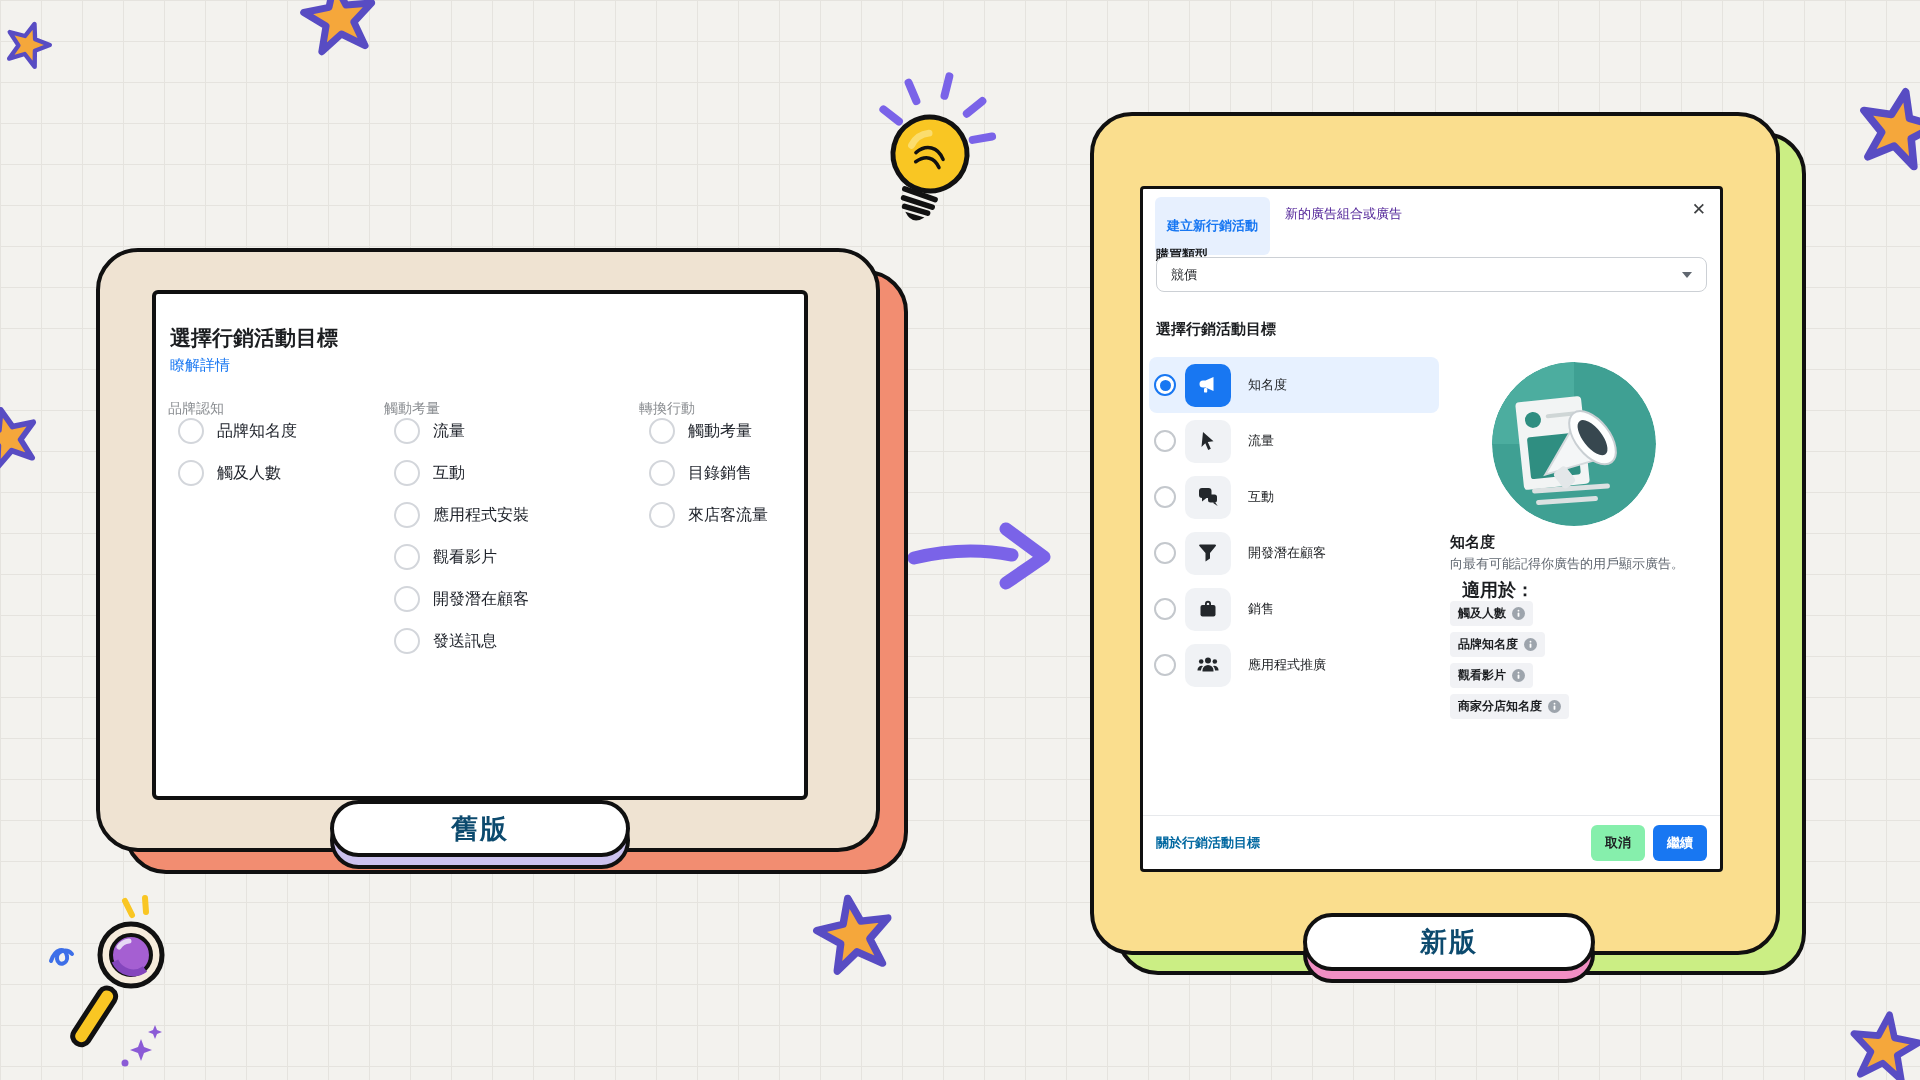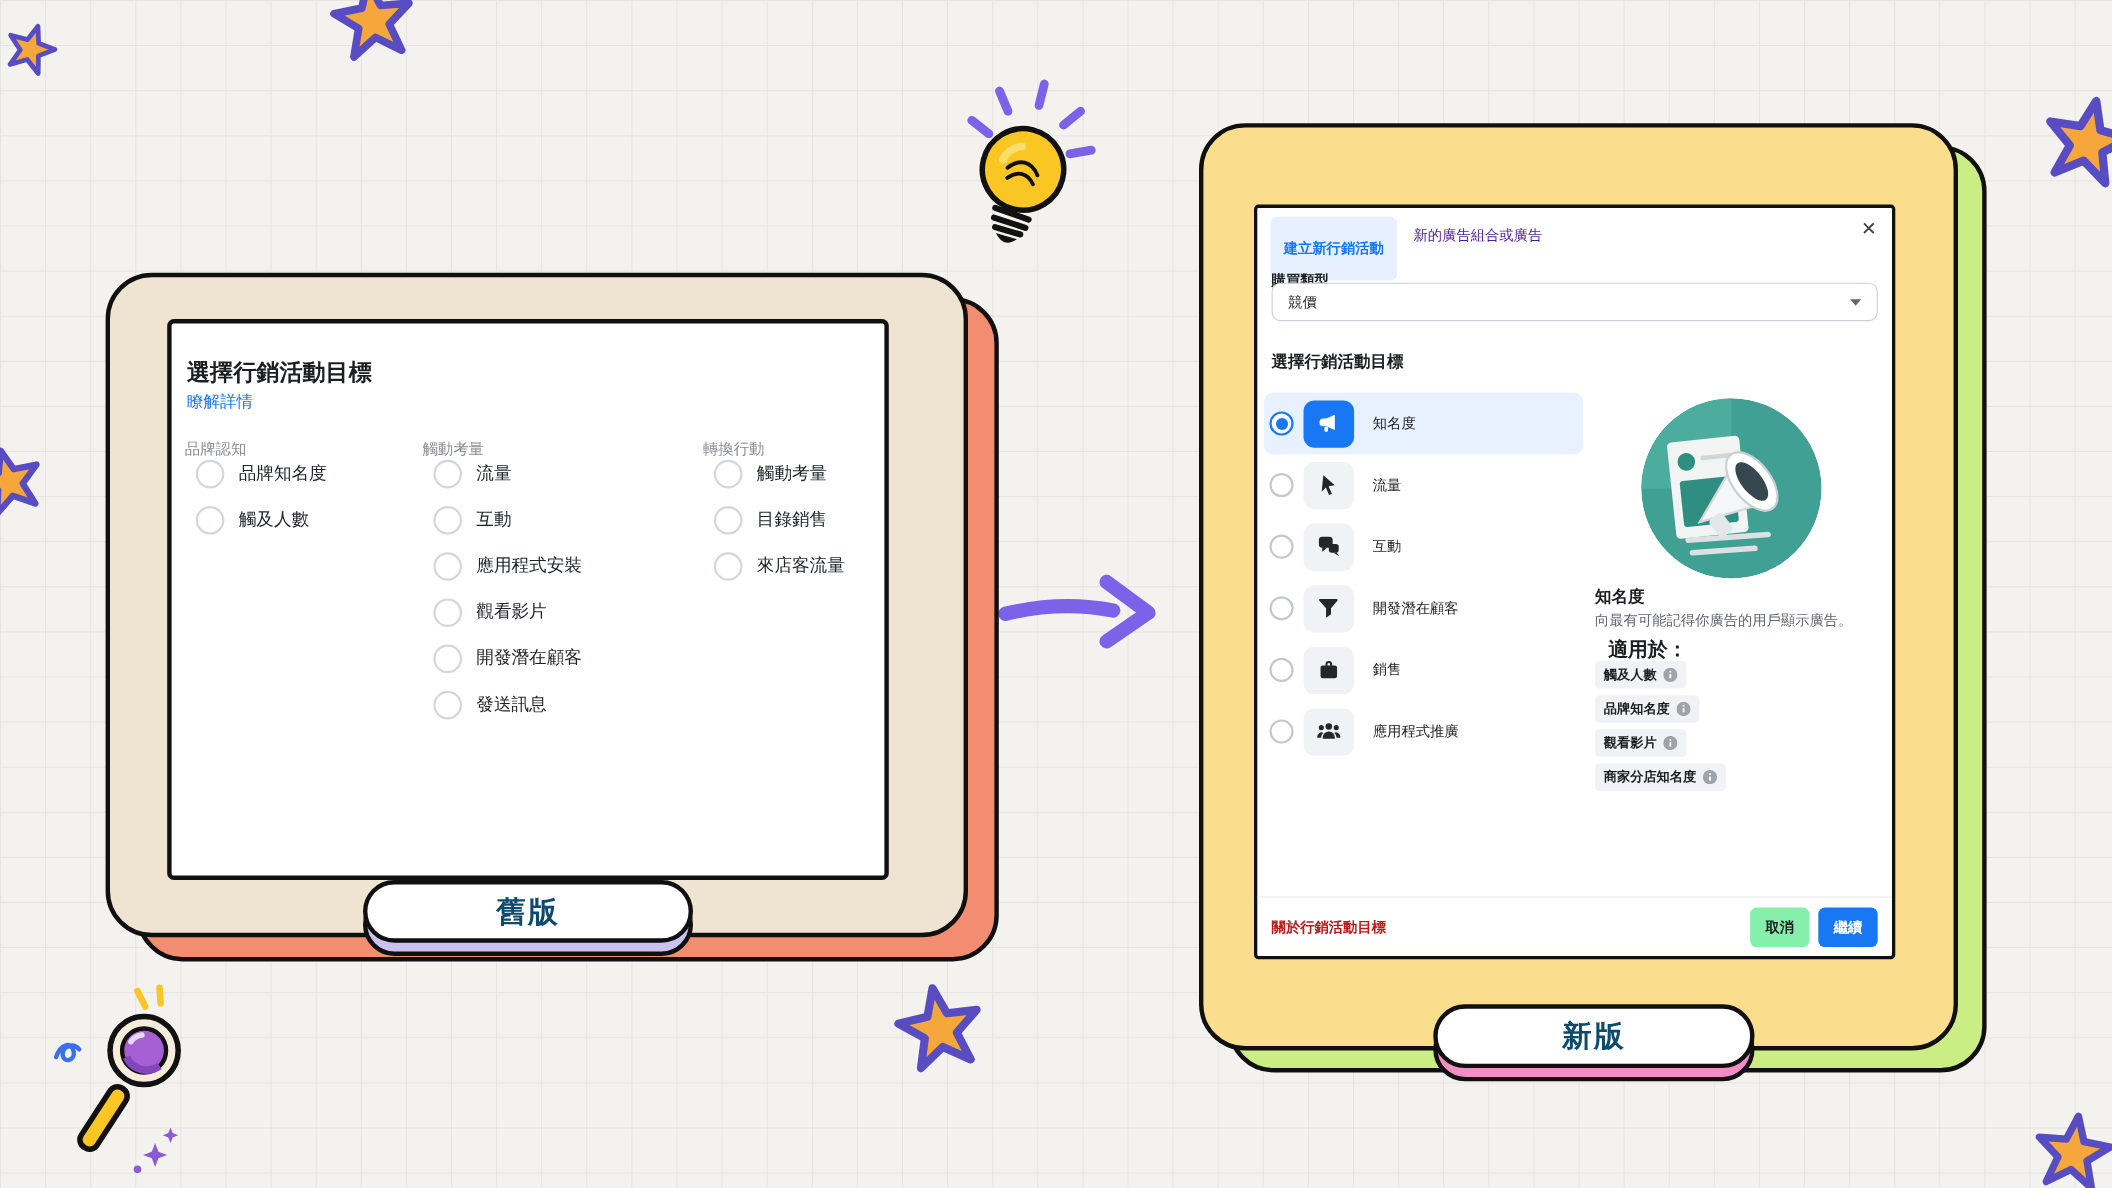--- a/index.html
+++ b/index.html
@@ -81,21 +81,21 @@
   .detail-title { left:0; top:176px; font-size:15px; font-weight:bold; }
   .detail-desc { left:0; top:198px; font-size:13px; color:#606770; white-space:nowrap; }
   .detail-applies { left:0; top:221px; font-size:18px; font-weight:bold;margin-left:12px; }
   .tags { left:0; top:244px; display:flex; flex-direction:column; align-items:flex-start; gap:6px; }
   .tag { display:inline-flex; align-items:center; gap:6px; background:#F1F2F5; border-radius:4px;
     padding:4px 8px; font-size:12px; font-weight:bold; color:#1c1e21; white-space:nowrap; }
   .info-dot svg { display:block; width:13px; height:13px; }
 
   .modal-footer { left:0; right:0; bottom:0; height:54px; border-top:1px solid #E7E9EC;
     display:flex; align-items:center; justify-content:space-between; padding:0 13px; }
-  .about-link { font-size:13px; color:#b91c1c; font-weight:600; cursor:pointer; }
+  .about-link { font-size:13px; color:#0369a1; font-weight:600; cursor:pointer; }
   .footer-btns { display:flex; gap:8px; }
   .btn { border:none; border-radius:6px; font-size:13px; font-weight:600; padding:9px 14px;
     cursor:pointer; font-family:inherit; }
   .btn-cancel { background:#86efac; color:#1c1e21; }
   .btn-continue { background:#1877F2; color:#fff; }
 </style>
 </head>
 <body>
 
 <div class="abs star" style="left:4px;top:20px;width:48px;transform:rotate(18deg)">

